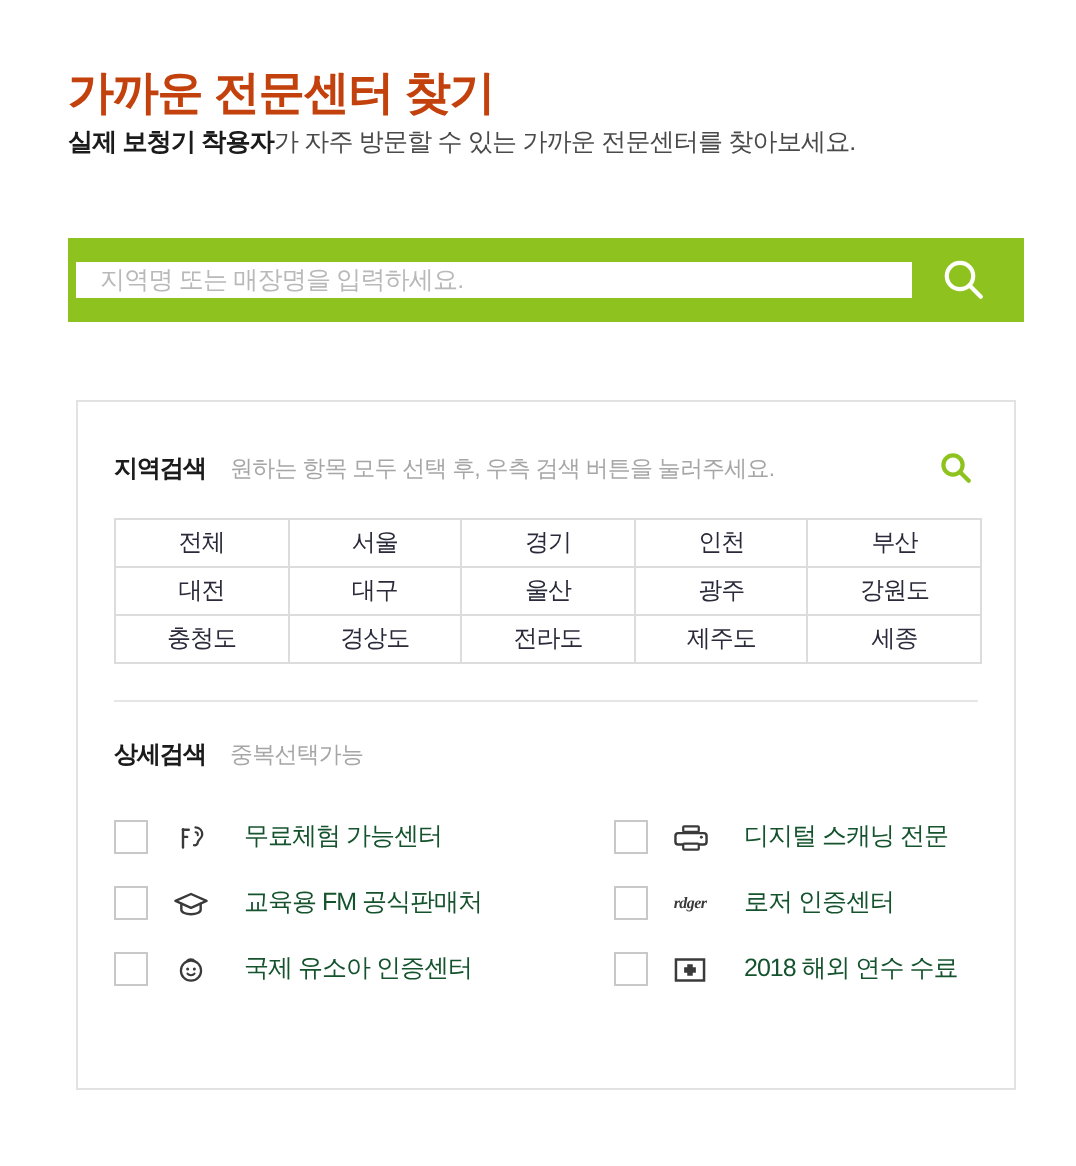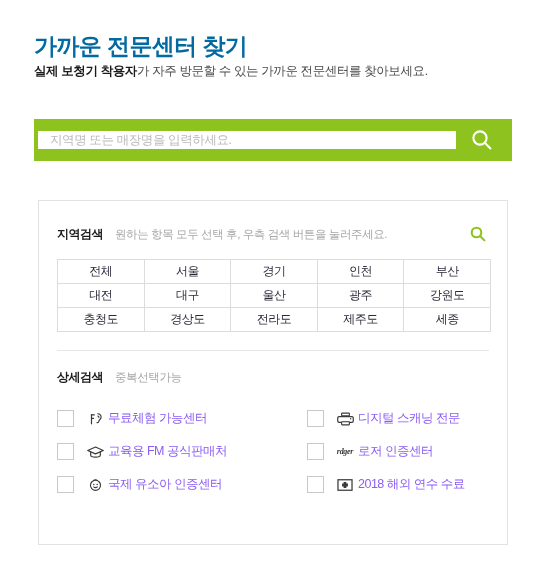--- a/index.html
+++ b/index.html
@@ -25,21 +25,21 @@
   }
 
   
   .page-title {
     position: absolute;
     left: 34px;
     top: 16px;
     font-size: 23px;
     font-weight: bold;
     letter-spacing: -0.6px;
-    color: #0369a1;
+    color: #c2410c;
     line-height: 30px;
     white-space: nowrap;
   }
 
   .subtitle-block {
     position: absolute;
     left: 34px;
     top: 62px;
     width: 480px;
     font-size: 12.5px;
@@ -190,24 +190,24 @@
   }
   .check-icon-text {
     font-size: 8px;
     font-weight: bold;
     letter-spacing: -0.3px;
     color: #3a3a3a;
     font-family: "Liberation Serif", "DejaVu Serif", serif;
     font-style: italic;
   }
   .check-label {
-    margin-left: 2px;
+    margin-left: 16px;
     font-size: 12.5px;
     letter-spacing: -0.5px;
-    color: #8b5cf6;
+    color: #14532d;
     white-space: nowrap;
     text-align: right;
   }
 </style>
 </head>
 <body>
 
 <div class="page">
 
   <h1 class="page-title">가까운 전문센터 찾기</h1>

